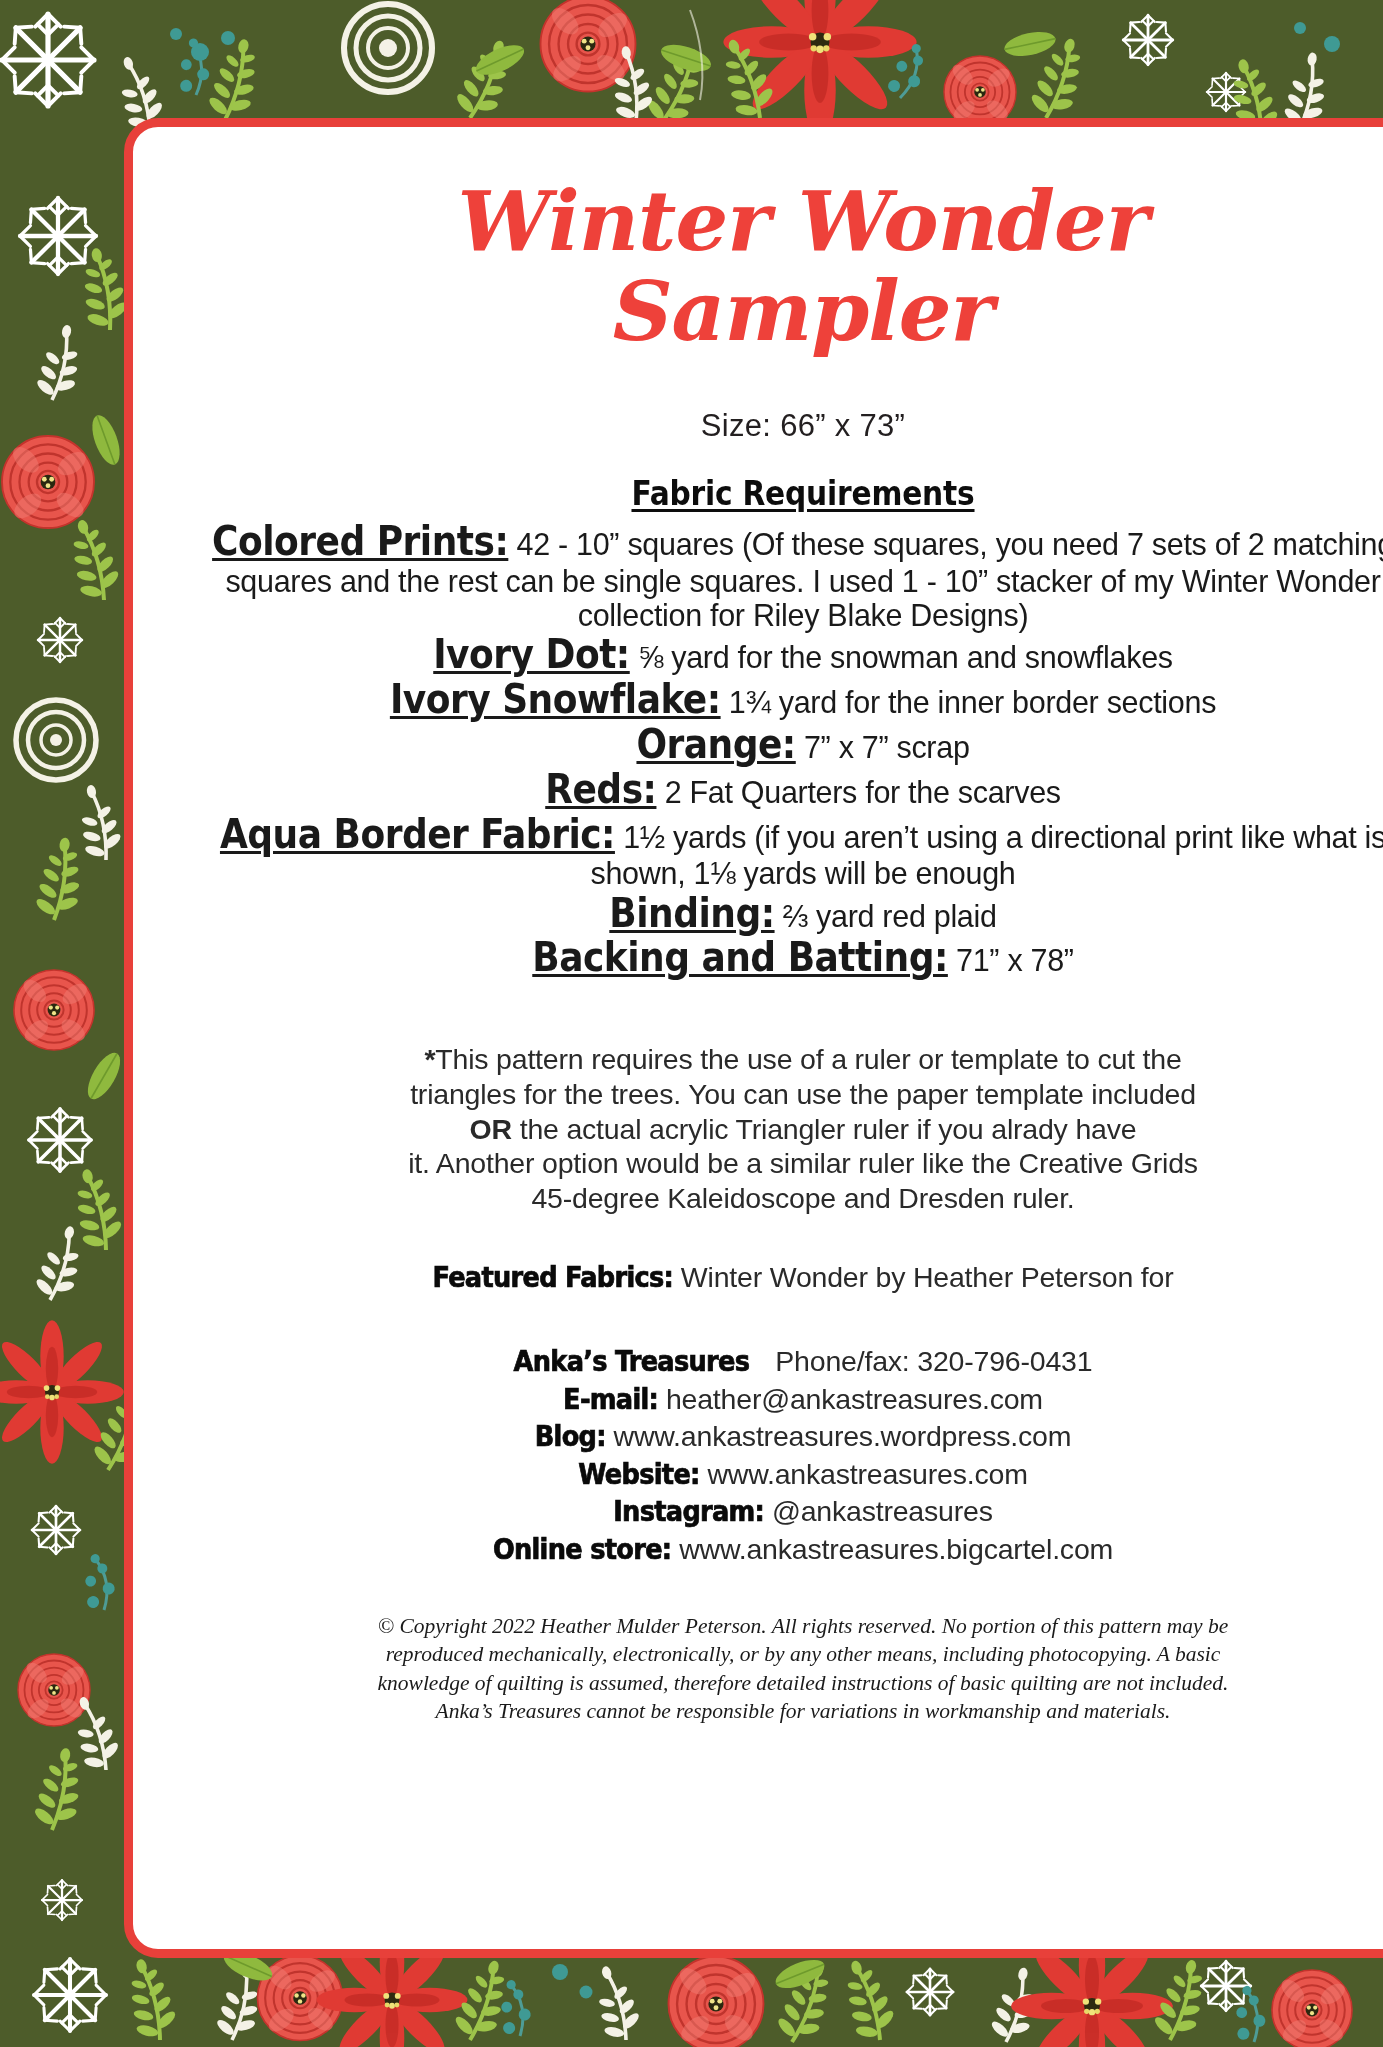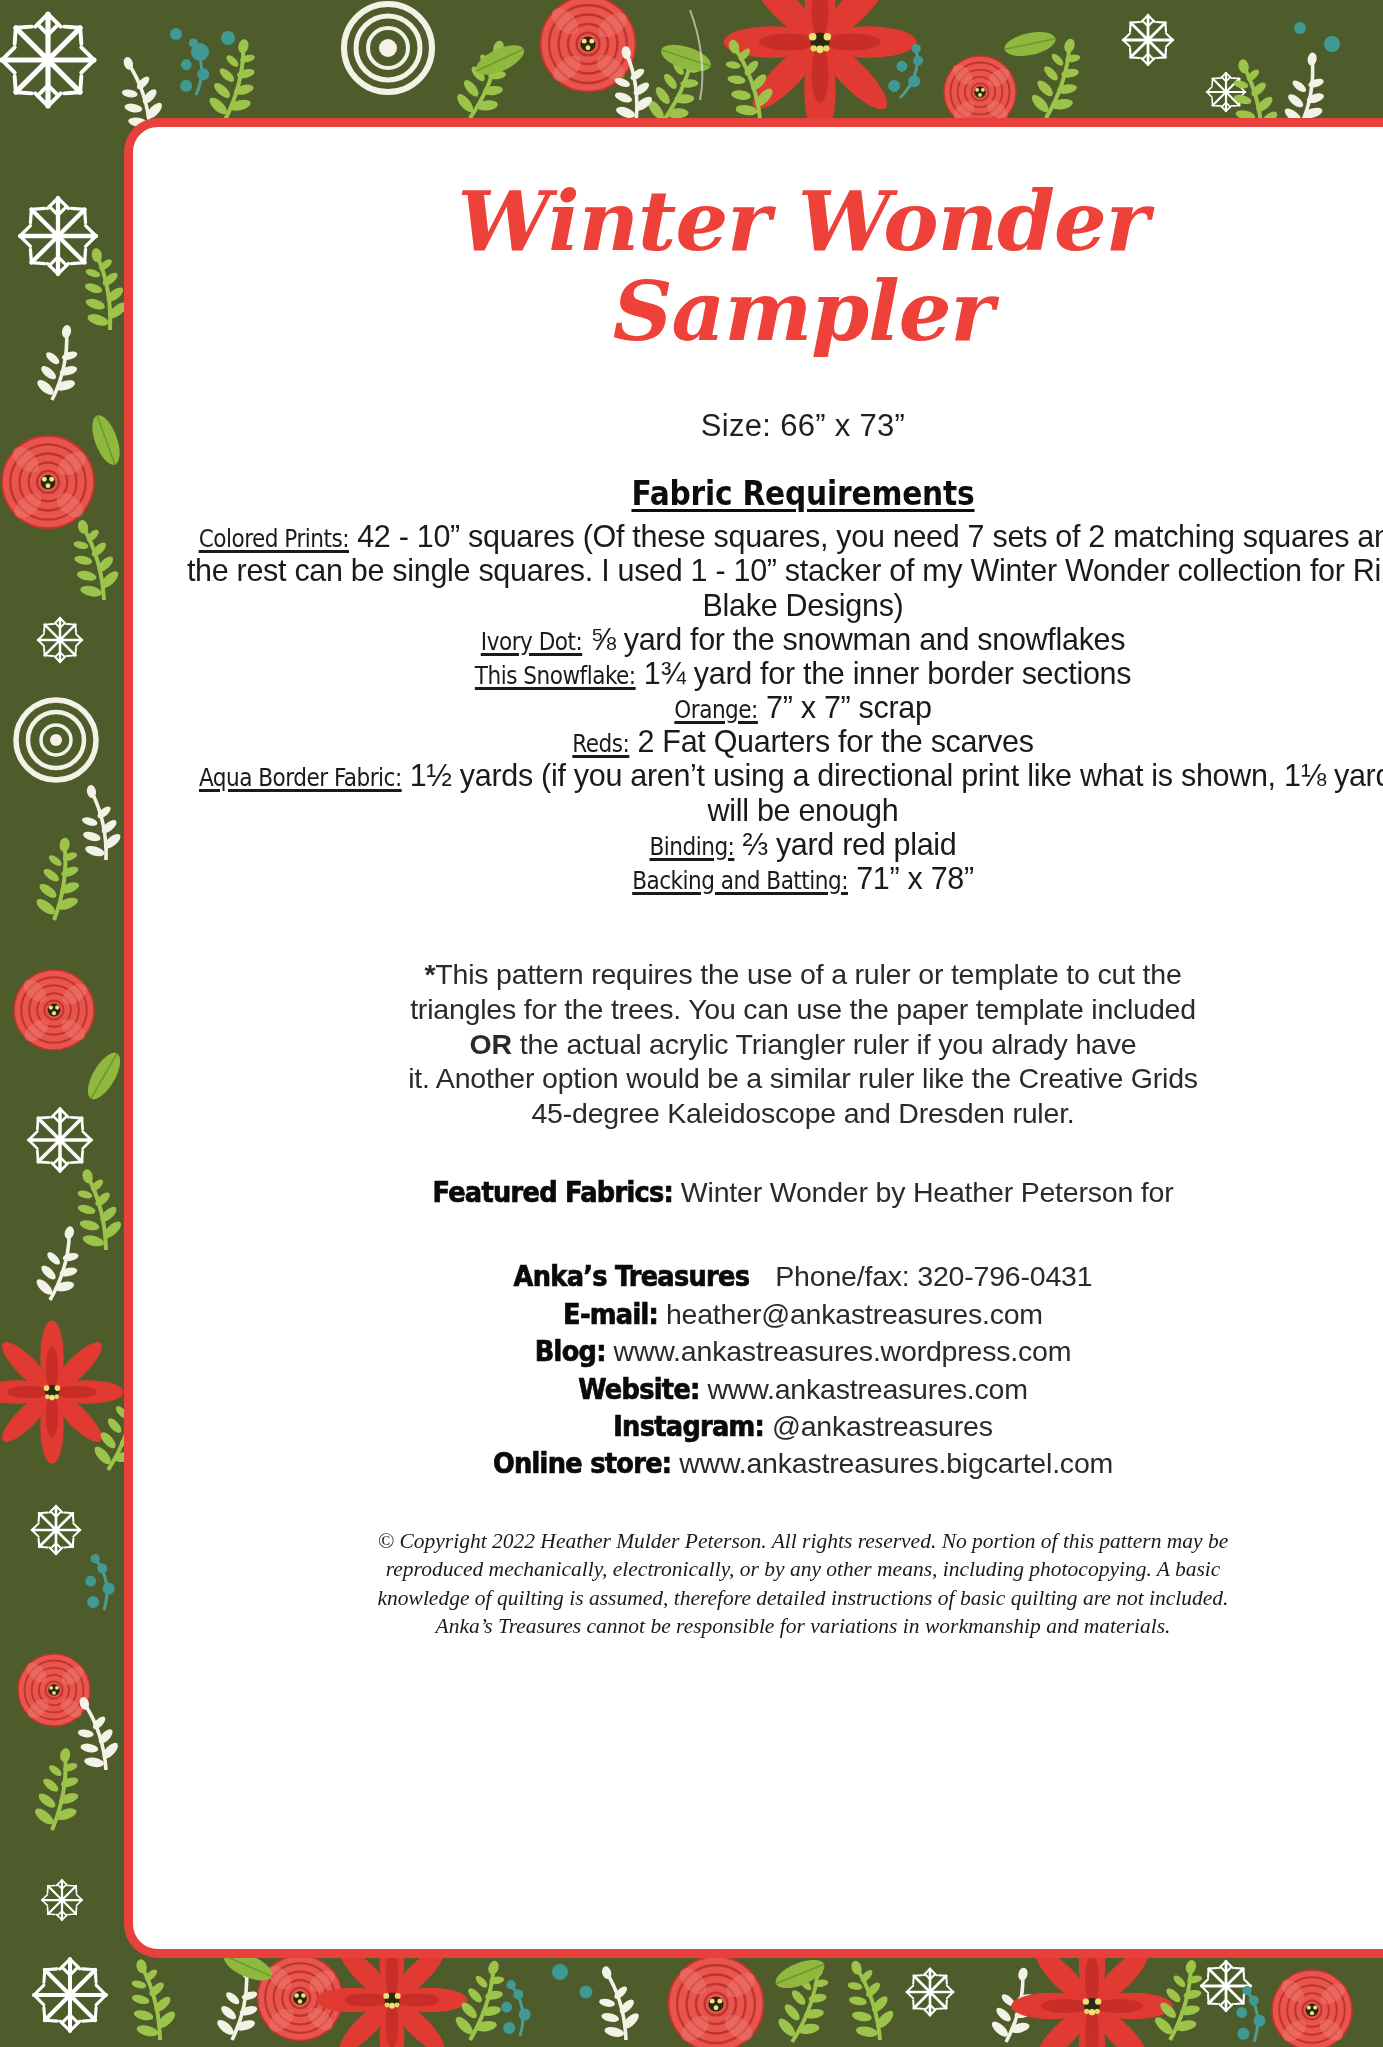--- a/index.html
+++ b/index.html
@@ -88,26 +88,26 @@
     margin-top: 6px;
     font-family: "Liberation Sans", sans-serif;
     font-size: 30.5px;
     line-height: 1.12;
     color: #1a1a1a;
     letter-spacing: -0.3px;
   }
   .fabric-line { display: block; }
   .fab-label {
     font-family: "DejaVu Sans Condensed", "Liberation Sans Narrow", "Liberation Sans", sans-serif;
-    font-weight: normal;
+    font-weight: bold;
     text-decoration: underline;
     text-underline-offset: 3px;
     text-decoration-thickness: 3px;
     letter-spacing: -0.5px;
-    font-size: 24px;
+    font-size: 40px;
   }
 
   
   .note-block {
     margin-top: 62px;
     font-family: "Liberation Sans", sans-serif;
     font-size: 28.5px;
     line-height: 1.22;
     color: #2a2a2a;
     letter-spacing: -0.2px;
@@ -426,21 +426,21 @@
     <div class="fabric-block">
       <span class="fabric-line">
         <span class="fab-label">Colored Prints:</span>
         <span>42 - 10” squares (Of these squares, you need 7 sets of 2 matching squares and the rest can be single squares.  I used 1 - 10” stacker of my Winter Wonder collection for Riley Blake Designs)</span>
       </span>
       <span class="fabric-line">
         <span class="fab-label">Ivory Dot:</span>
         <span>⅝ yard for the snowman and snowflakes</span>
       </span>
       <span class="fabric-line">
-        <span class="fab-label">This Snowflake:</span>
+        <span class="fab-label">Ivory Snowflake:</span>
         <span>1¾ yard for the inner border sections</span>
       </span>
       <span class="fabric-line">
         <span class="fab-label">Orange:</span>
         <span>7” x 7” scrap</span>
       </span>
       <span class="fabric-line">
         <span class="fab-label">Reds:</span>
         <span>2 Fat Quarters for the scarves</span>
       </span>

